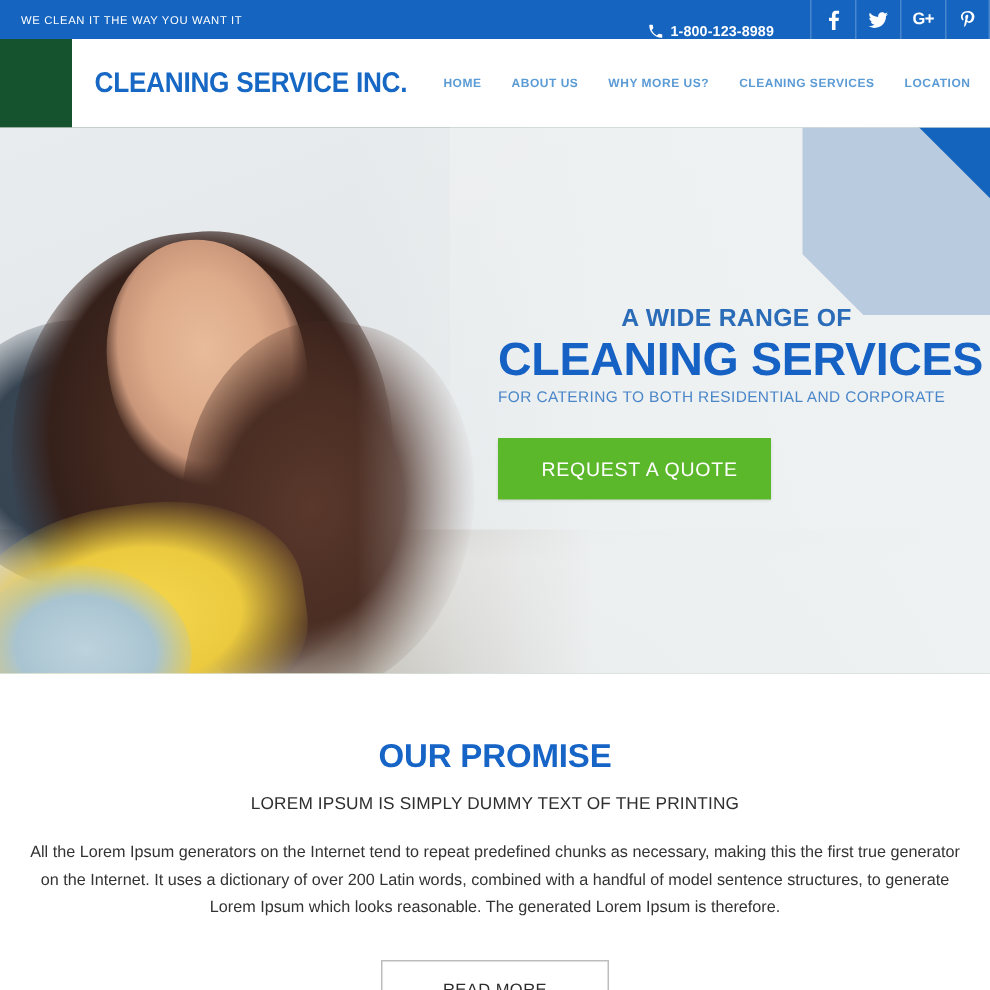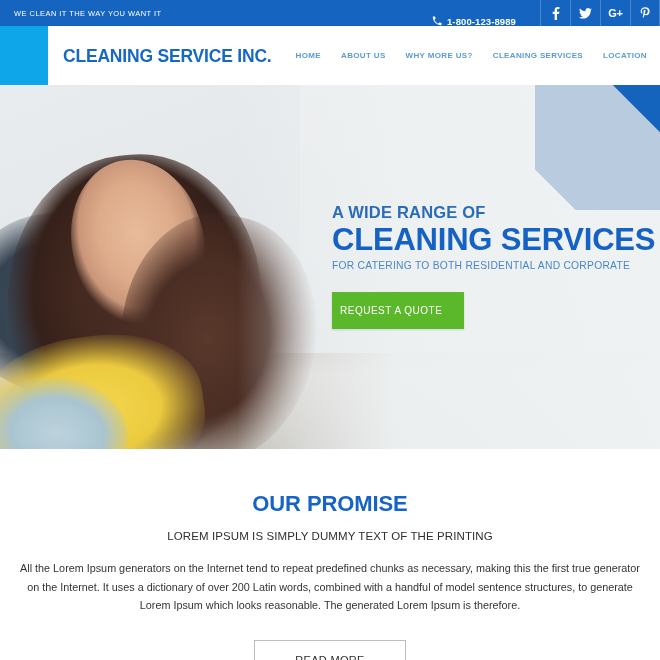--- a/index.html
+++ b/index.html
@@ -3,21 +3,21 @@
 <meta charset="utf-8">
 <style>
   * { box-sizing: border-box; margin: 0; padding: 0; }
   html, body {
     width: 660px; height: 660px;
     font-family: "Liberation Sans", sans-serif;
     background: #ffffff;
     overflow: hidden;
   }
 
-  .page { position: relative; width: 660px; height: 660px; background:#0ea5e9; }
+  .page { position: relative; width: 660px; height: 660px; background:#14532d; }
 
   
   .topbar {
     position: relative;
     height: 26px;
     background: #1565c0;
     display: flex;
     align-items: center;
     padding-left: 14px;
   }
@@ -215,20 +215,21 @@
     left: 332px;
     top: 118px;
     width: 318px;
   }
   .hero-kicker {
     color: #2b6cb8;
     font-size: 16.5px;
     font-weight: 700;
     letter-spacing: 0.2px;
     line-height: 1.15;
+    text-align: center;
   }
   .hero-title {
     color: #1561c4;
     font-size: 31px;
     font-weight: 700;
     letter-spacing: -0.2px;
     line-height: 1.08;
     margin-top: 1px;
     white-space: nowrap;
   }
@@ -237,23 +238,23 @@
     font-size: 10.3px;
     letter-spacing: 0.25px;
     margin-top: 4px;
     white-space: nowrap;
   }
   .cta {
     display: inline-block;
     margin-top: 21px;
     background: #5cb82b;
     color: #ffffff;
-    font-size: 10px;
+    font-size: 13px;
     letter-spacing: 0.5px;
-    padding: 13px 22px 13px 8px;
+    padding: 13px 22px 13px 29px;
     border: none;
     cursor: pointer;
     font-family: "Liberation Sans", sans-serif;
     box-shadow: 0 1px 2px rgba(0,0,0,0.12);
   }
 
   
   .promise {
     position: relative;
     padding-top: 42px;

